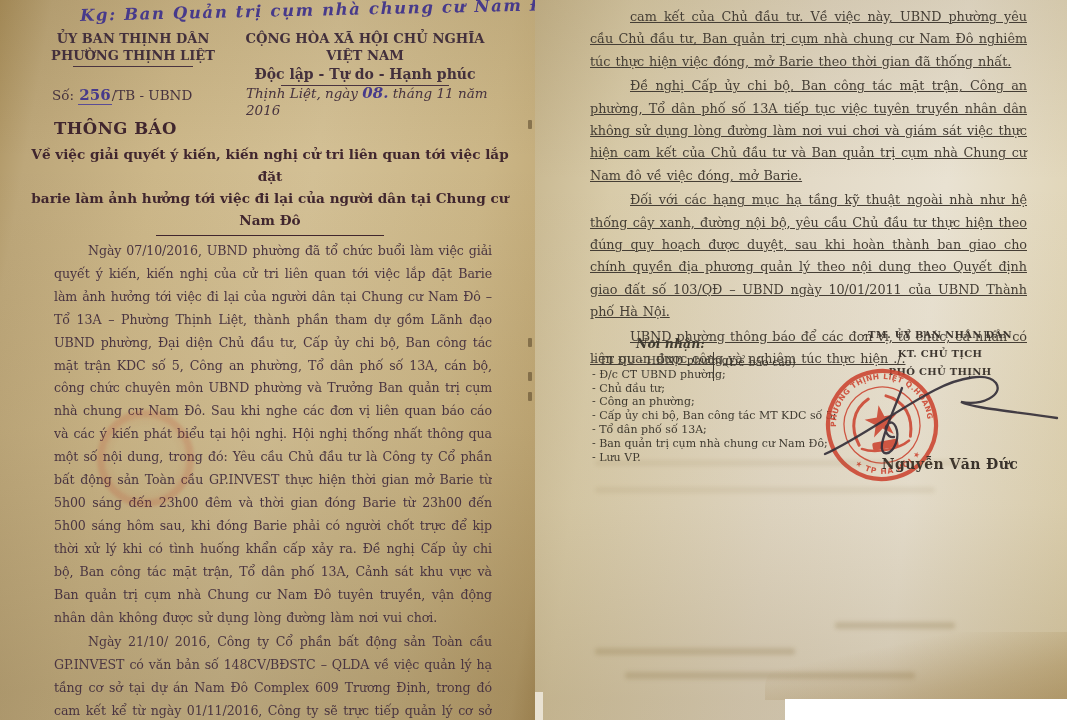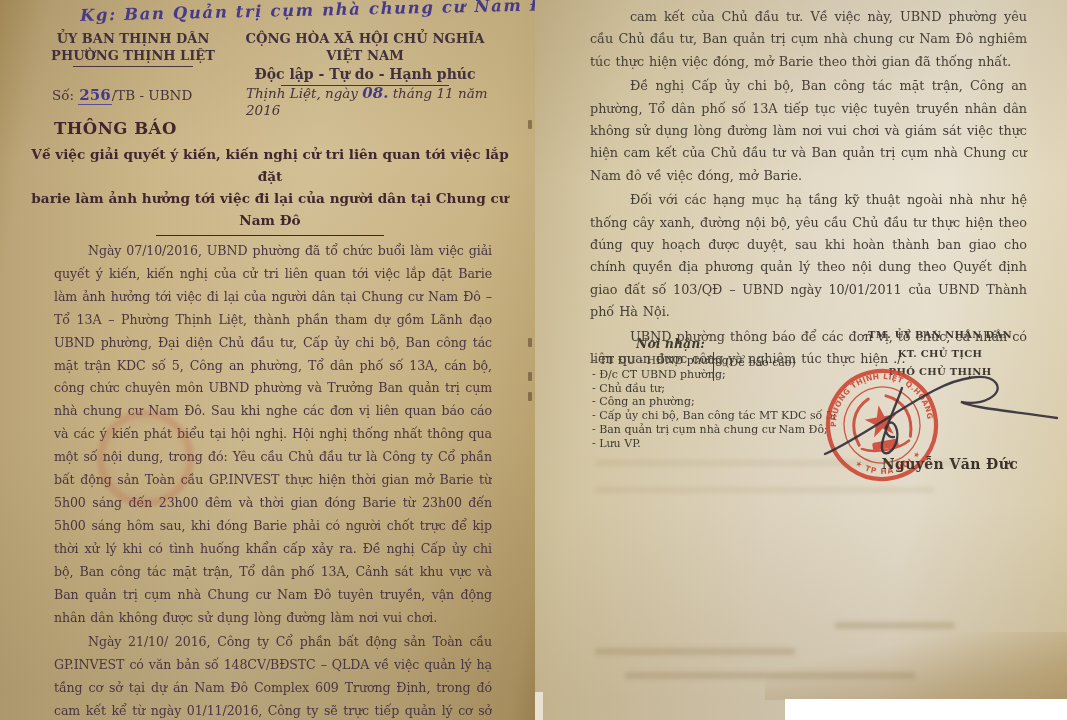--- a/index.html
+++ b/index.html
@@ -56,21 +56,21 @@
     background:
       linear-gradient(180deg, rgba(120,95,50,.14) 0%, rgba(120,95,50,0) 25%, rgba(120,95,50,.06) 70%, rgba(120,95,50,.22) 97%),
       linear-gradient(97deg, #c6b58d 0%, #d8cba9 16%, #e3dac7 48%, #e9e2d2 70%, #ddd0ad 100%);
     color:#453e35;
   }
   .body-right {
     position:absolute; left:55px; top:6px; width:437px;
     font-size:12.8px; line-height:22.4px; text-align:justify; letter-spacing:-.05px; word-spacing:1px;
   }
   .para-cont { text-indent:0; }
-  .para-r { text-indent:40px; margin-bottom:2px; }
+  .para-r { text-indent:40px; margin-bottom:2px;text-decoration:underline; }
   .recipients { position:absolute; left:57px; top:336px; width:260px; color:#3f3a30; }
   .recipients .head { font-weight:bold; font-style:italic; font-size:12.5px; margin-bottom:3px;margin-left:44px; }
   .recipients .item { font-size:11px; line-height:13.8px; }
   .brace { position:absolute; left:178px; top:352px; height:29px; border-left:1.6px solid #3f3a30; }
   .report-note { position:absolute; left:190px; top:356px; font-size:11px; color:#3f3a30; }
   .sig-head { position:absolute; left:285px; top:326px; width:240px; text-align:center;
               font-weight:bold; font-size:10px; line-height:18.5px; color:#3e3730; letter-spacing:.3px; }
   .stamp { position:absolute; left:289px; top:367px; width:116px; height:116px; opacity:.88; }
   .sig-svg { position:absolute; left:270px; top:366px; width:265px; height:100px; }
   .sig-name { position:absolute; left:330px; top:456px; width:170px; text-align:center;
@@ -144,20 +144,21 @@
       <div class="para-r">UBND phường thông báo để các đơn vị, tổ chức, cá nhân có liên quan được công và nghiêm túc thực hiện ./.</div>
     </div>
 
     <div class="recipients">
       <div class="head">Nơi nhận:</div>
       <div class="item">- TT ĐU - HĐND phường;</div>
       <div class="item">- Đ/c CT UBND phường;</div>
       <div class="item">- Chủ đầu tư;</div>
       <div class="item">- Công an phường;</div>
       <div class="item">- Cấp ủy chi bộ, Ban công tác MT KDC số 5;</div>
+      <div class="item">- Tổ dân phố số 13A;</div>
       <div class="item">- Ban quản trị cụm nhà chung cư Nam Đô;</div>
       <div class="item">- Lưu VP.</div>
     </div>
     <div class="brace"></div>
     <div class="report-note">(Để báo cáo)</div>
 
     <div class="sig-head">
       <div>TM. ỦY BAN NHÂN DÂN</div>
       <div>KT. CHỦ TỊCH</div>
       <div>PHÓ CHỦ THỊNH</div>

